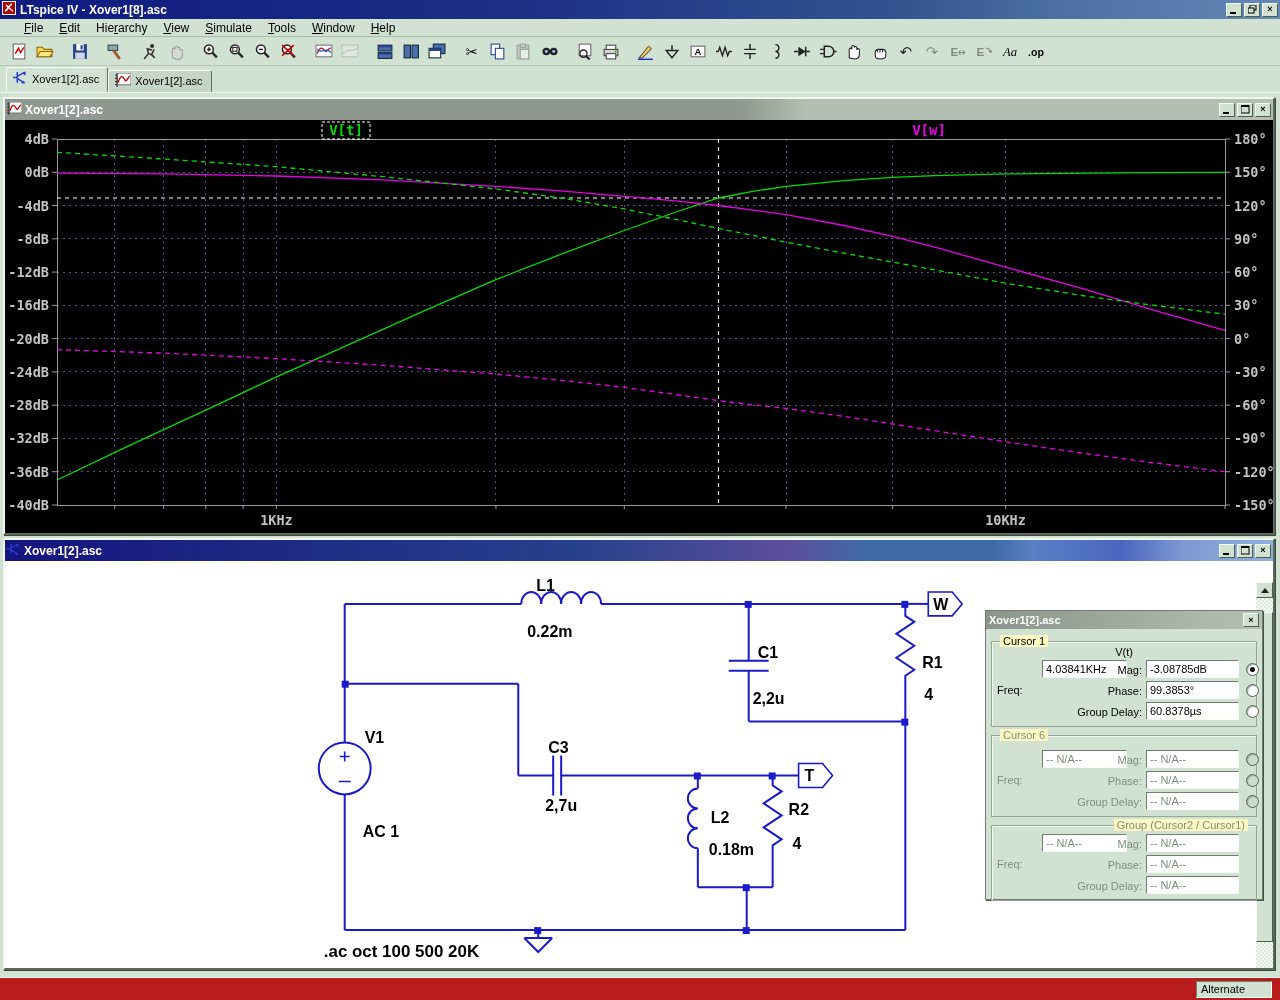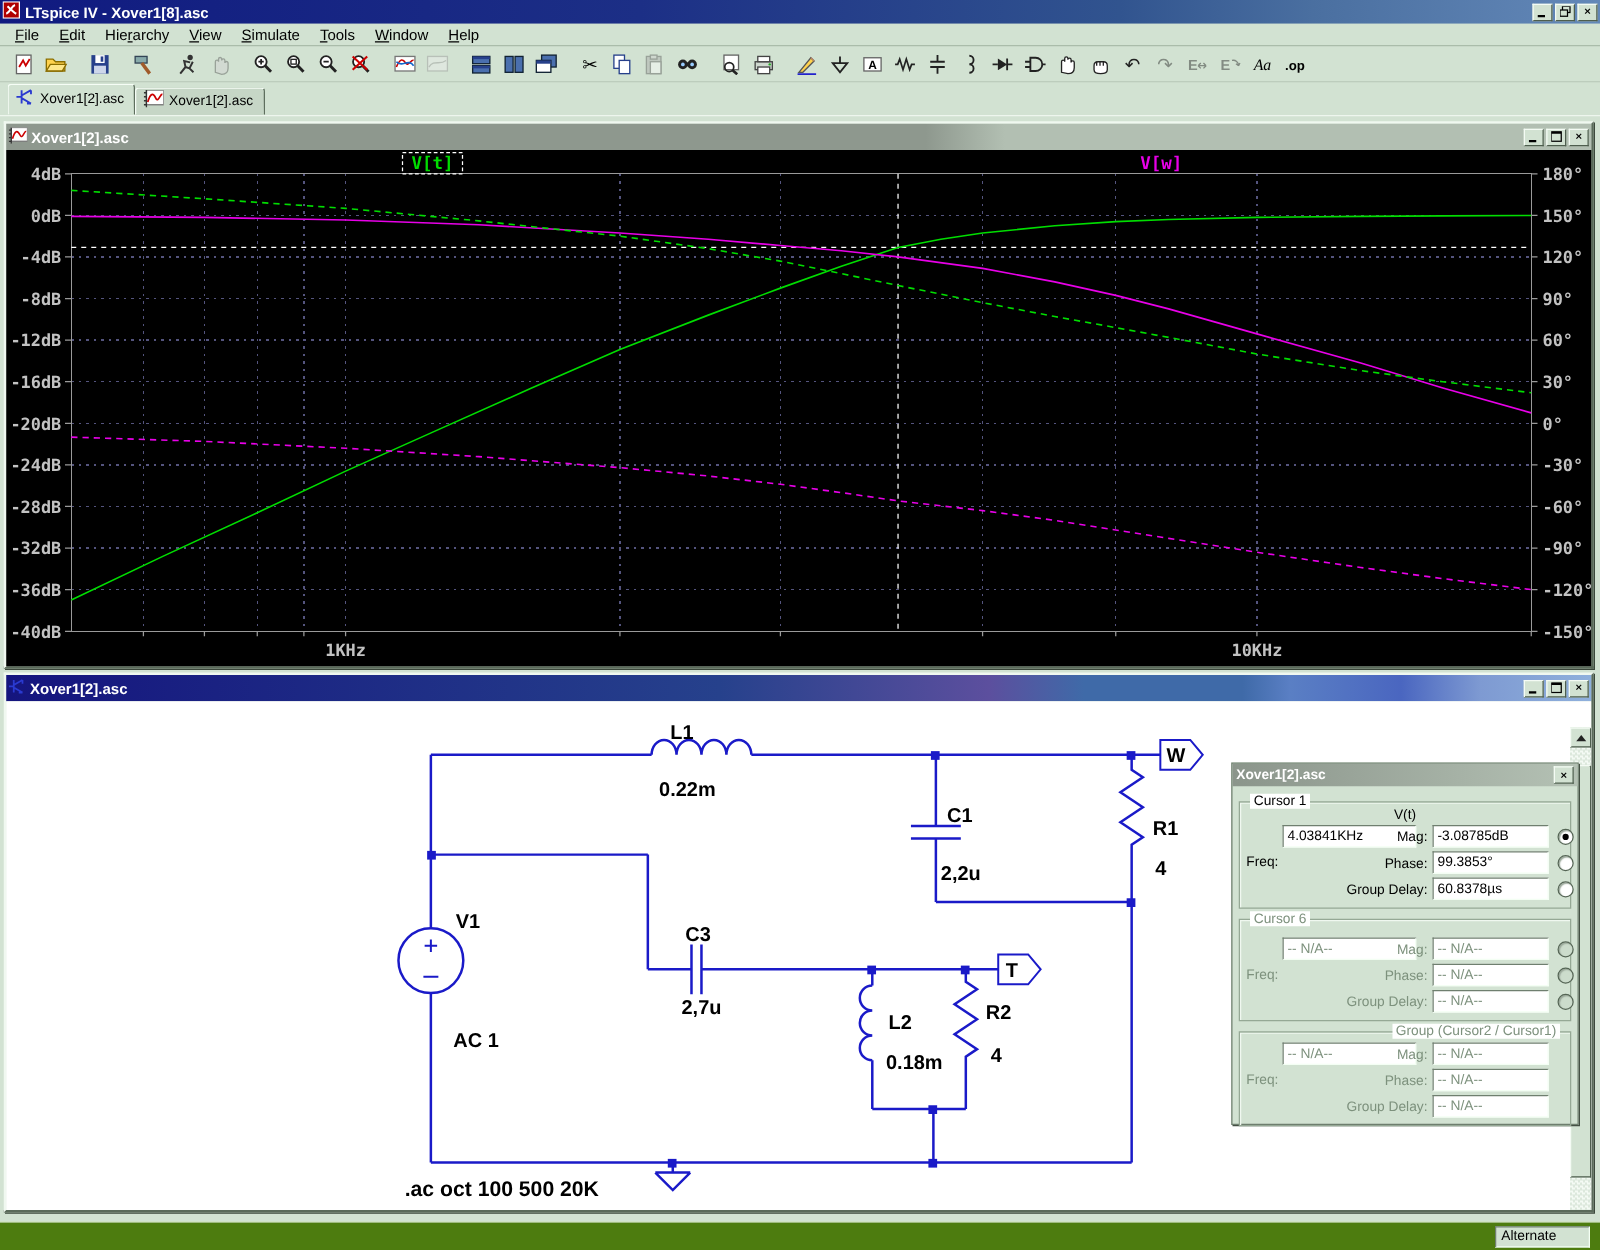--- a/index.html
+++ b/index.html
@@ -10,21 +10,21 @@
   
   #titlebar{left:0;top:0;width:1280px;height:19px;color:#fff;font-weight:bold;font-size:12px;
     background:linear-gradient(90deg,#101a80 0%,#1c2f86 40%,#31548f 70%,#4a6fa0 82%,#6388b8 100%);
     display:flex;align-items:center;padding:0 2px;}
   #titlebar .ttl{margin-left:4px;}
   .winbtns{margin-left:auto;display:flex;gap:2px;align-items:center;}
   .wbtn{width:16px;height:14px;background:#d2e2d2;border:1px solid;border-color:#f4fbf4 #4e5e4e #4e5e4e #f4fbf4;
     display:flex;align-items:center;justify-content:center;font-size:9px;color:#000;line-height:1;}
   .wbtn svg{display:block;}
   #menubar{left:0;top:19px;width:1280px;height:18px;background:#d2e2d2;display:flex;align-items:center;
-    font-size:12px;color:#000;border-bottom:1px solid #aabcaa;padding-left:4px;}
+    font-size:12px;color:#000;border-bottom:1px solid #aabcaa;padding-left:16px;}
   .menuitem{padding:1px 8px;}
   #toolbar{left:0;top:38px;width:1280px;height:28px;background:#d2e2d2;display:flex;align-items:center;
     padding-left:6px;border-bottom:1px solid #b6c6b6;}
   .tbtn{width:25px;height:23px;display:flex;align-items:center;justify-content:center;margin-right:1px;}
   .tbtn.dis{opacity:.45;filter:grayscale(1);}
   .tsep{width:9px;height:23px;}
   #tabbar{left:0;top:66px;width:1280px;height:27px;background:#d2e2d2;display:flex;align-items:flex-end;padding-left:6px;
     border-bottom:1px solid #eef6ee;}
   .tab{display:flex;align-items:center;gap:4px;font-size:11px;padding:3px 8px 4px 6px;
     border:1px solid;border-color:#f6fdf6 #5e6e5e transparent #f6fdf6;border-radius:3px 3px 0 0;background:#c6d6c6;height:22px;}
@@ -57,39 +57,39 @@
     border-color:#f4fbf4 #4e5e4e #4e5e4e #f4fbf4;display:flex;align-items:center;justify-content:center;}
   .tri-up{width:0;height:0;border-left:4px solid transparent;border-right:4px solid transparent;border-bottom:5px solid #222;}
   #sthumb{position:absolute;left:0;top:30px;width:17px;height:330px;background:#d2e2d2;border:1px solid;
     border-color:#f4fbf4 #4e5e4e #4e5e4e #f4fbf4;}
 
   
   #cpanel{left:985px;top:610px;width:278px;height:290px;z-index:40;background:#d2e2d2;
     border:1px solid #6e7e6e;box-shadow:1px 1px 0 #445044;font-size:11px;}
   #cpanel .ctitle{height:18px;background:linear-gradient(90deg,#8b958b,#b4c1b4);padding:0 3px;font-size:11px;}
   .group{position:relative;border:1px solid #95a895;box-shadow:inset 1px 1px 0 #f0f8f0;margin:8px 5px 0 5px;padding:4px 4px 3px 4px;}
-  .legend{position:absolute;top:-7px;left:8px;background:#ffffff;padding:0 3px;font-size:11px;color:#000;}
+  .legend{position:absolute;top:-7px;left:8px;background:#fef9c3;padding:0 3px;font-size:11px;color:#000;}
   .legend.right{left:auto;right:8px;}
   .gdis,.gdis .legend{color:#7d917d;}
   .crow{position:relative;height:21px;}
   .crow .l1{position:absolute;left:1px;top:4px;margin-top:20px;}
   .crow .mid{position:absolute;left:0px;width:146px;top:4px;text-align:right;}
   .vinp{position:absolute;top:0px;height:18px;border:1px solid;border-color:#6f7f6f #f4fff4 #f4fff4 #6f7f6f;
     background:#fff;font:11px "Liberation Sans",sans-serif;padding:2px 3px;color:#000;}
-  .vinp.i1{left:30px;width:107px;}
+  .vinp.i1{left:46px;width:85px;}
   .vinp.i2{left:150px;width:93px;}
   .vinp.dis{background:#ffffff;color:#7d917d;}
   .radio{position:absolute;left:250px;top:3px;width:13px;height:13px;border-radius:50%;background:#fff;
     border:1px solid #556555;box-shadow:inset 1px 1px 1px #9aa89a;}
   .radio.dis{background:#ccdccc;}
   .radio.sel::after{content:"";position:absolute;left:3px;top:3px;width:5px;height:5px;border-radius:50%;background:#000;}
   .trace-head{text-align:center;height:14px;color:#000;}
 
   
-  #statusbar{left:0;top:977px;width:1280px;height:23px;background:#4d7c0f;border-top:1px solid #f2faf2;
+  #statusbar{left:0;top:977px;width:1280px;height:23px;background:#b91c1c;border-top:1px solid #f2faf2;
     display:flex;align-items:center;}
   #statcell{position:absolute;right:8px;top:3px;width:76px;height:17px;border:1px solid;
     border-color:#6f7f6f #f4fff4 #f4fff4 #6f7f6f;font-size:11px;padding:1px 4px;background:#d2e2d2;}
 </style>
 </head>
 <body>
 
 <div class="abs" id="titlebar">
   <span>
     <svg width="14" height="14" viewBox="0 0 14 14">

